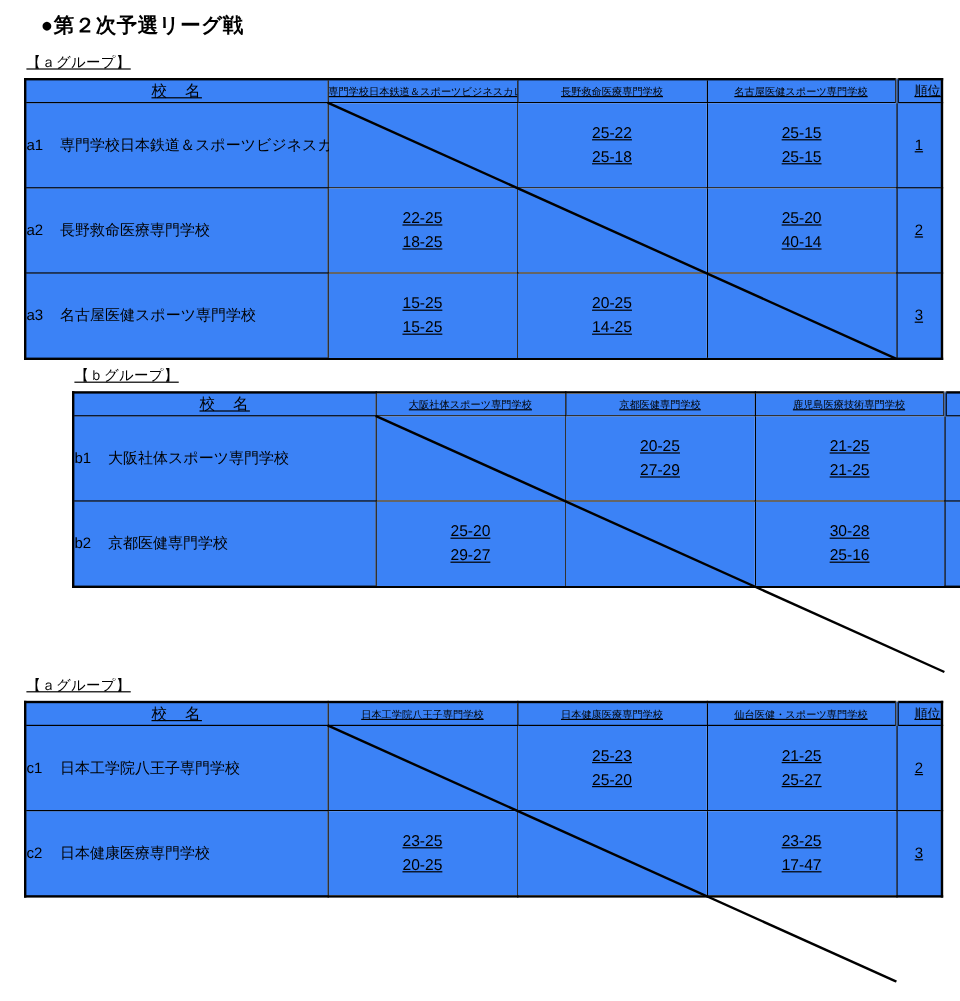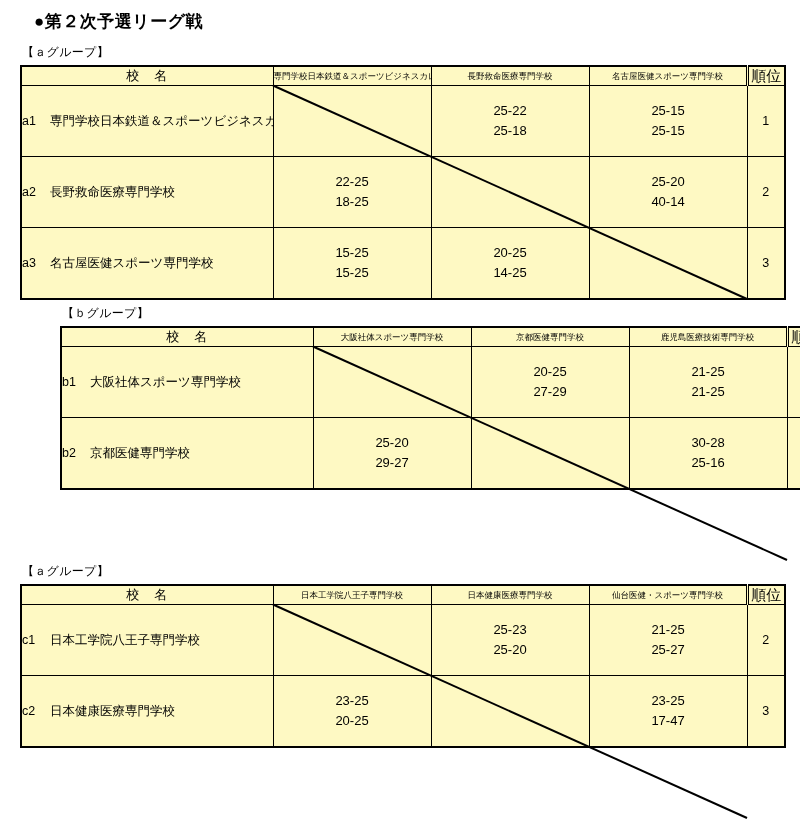--- a/index.html
+++ b/index.html
@@ -31,20 +31,21 @@
     font-weight: bold;
     letter-spacing: 0.5px;
     white-space: nowrap;
   }
 
   
   .group-block {
     position: absolute;
     left: 20px;
     width: 764px;
+    text-decoration: underline;
   }
   .group-label {
     font-size: 12px;
     font-weight: normal;
     margin: 0 0 4px 2px;
     letter-spacing: 0.3px;
     white-space: nowrap;
   }
 
   
@@ -53,21 +54,21 @@
     table-layout: fixed;
     width: 764px;
     background: #ffffff;
   }
   table.league td,
   table.league th {
     border: 1px solid #000000;
     padding: 0;
     vertical-align: middle;
     font-weight: normal;
-    background: #fef9c3;
+    background: #3b82f6;
   }
 
   
   table.league {
     border: 2px solid #000;
   }
 
   
   col.c-name  { width: 252px; }
   col.c-op    { width: 158px; }
@@ -85,22 +86,23 @@
     font-size: 13px;
     letter-spacing: 1px;
   }
   tr.head th.h-op {
     font-size: 8.5px;
     letter-spacing: 0px;
     white-space: nowrap;
     overflow: hidden;
   }
   tr.head th.h-rank {
-    font-size: 15px;
+    font-size: 11px;
     border-left: 3px double #000;
+    text-align: right;
   }
 
   
   tr.team-row td {
     height: 70px;
   }
   td.cell-name {
     font-size: 12.5px;
     padding-left: 10px;
     text-align: left;

